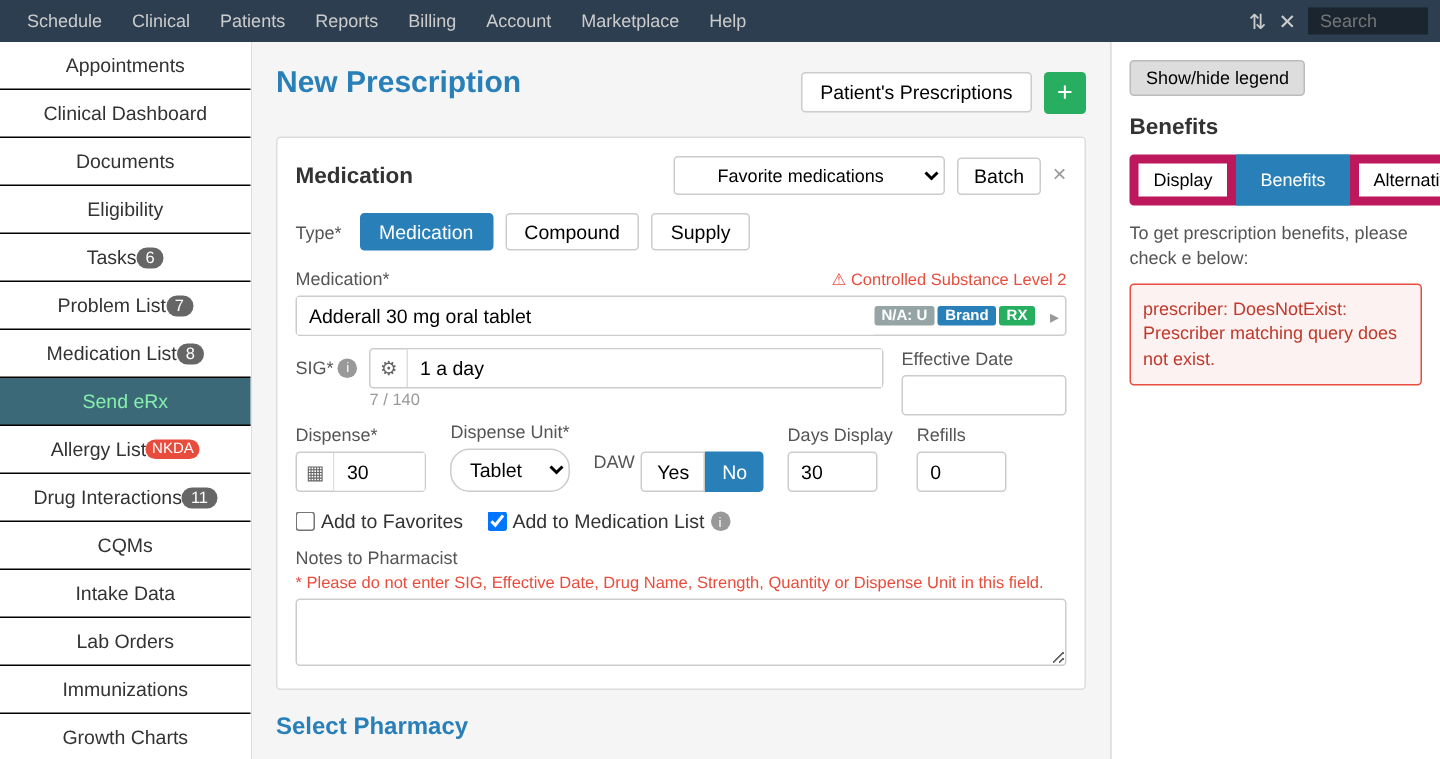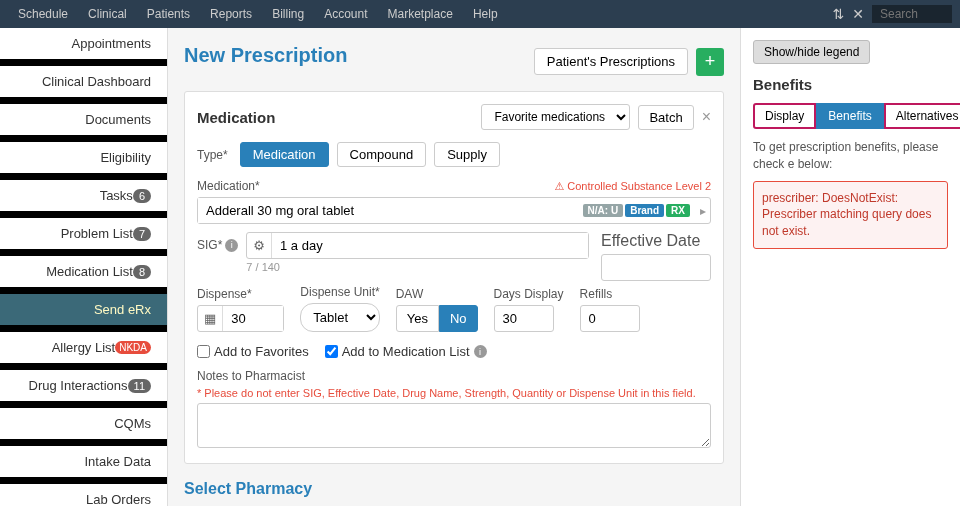--- a/index.html
+++ b/index.html
@@ -41,27 +41,27 @@
     .sidebar {
       width: 168px;
       background: #fff;
       border-right: 1px solid #ddd;
       overflow-y: auto;
       flex-shrink: 0;
     }
     .sidebar-item {
       display: flex;
       align-items: center;
-      justify-content: flex-end;
-      padding: 8px 16px;
-      font-size: 13px;
-      cursor: pointer;
-      border-bottom: 7px solid #000000;
-    }
-    .sidebar-item.active { background: #3b6978; color: #fef9c3; }
+      justify-content: center;
+      padding: 8px 4px;
+      font-size: 13px;
+      cursor: pointer;
+      border-bottom: 1px solid #000000;
+    }
+    .sidebar-item.active { background: #3b6978; color: #86efac; }
     .sidebar-badge {
       background: #666;
       color: #fff;
       border-radius: 10px;
       padding: 1px 6px;
       font-size: 11px;
     }
     .sidebar-badge.nkda {
       background: #e74c3c;
       color: #fff;
@@ -145,21 +145,21 @@
       font-weight: bold;
       color: #333;
     }
     .medication-card-controls {
       display: flex;
       align-items: center;
       gap: 8px;
     }
     .select-fav {
       border: 1px solid #ccc;
-      padding: 4px 8px;
+      padding: 4px 24px;
       font-size: 12px;
       border-radius: 3px;
       background: #fff;
     }
     .btn-batch {
       background: #fff;
       border: 1px solid #ccc;
       padding: 4px 10px;
       font-size: 13px;
       cursor: pointer;
@@ -304,21 +304,21 @@
       color: #999;
       margin-top: 2px;
     }
 
     
     .effective-date-wrap {
       flex-shrink: 0;
       width: 110px;
     }
     .effective-date-label {
-      font-size: 16px;
+      font-size: 12px;
       color: #555;
       margin-bottom: 4px;
     }
     .effective-date-input {
       width: 100%;
       border: 1px solid #ccc;
       border-radius: 3px;
       padding: 5px 8px;
       font-size: 13px;
     }
@@ -357,21 +357,21 @@
       font-size: 13px;
       outline: none;
     }
     .dispense-unit-select {
       border: 1px solid #ccc;
       border-radius: 13px;
       padding: 5px 8px;
       font-size: 13px;
       background: #fff;
     }
-    .daw-field { display: flex; flex-direction: column; gap: 4px; }
+    .daw-field { display: flex; flex-direction: row; gap: 4px; }
     .daw-label { font-size: 12px; color: #555; }
     .daw-buttons { display: flex; }
     .daw-btn {
       padding: 5px 10px;
       font-size: 13px;
       border: 1px solid #ccc;
       cursor: pointer;
       background: #fff;
     }
     .daw-btn:first-child { border-radius: 3px 0 0 3px; }
@@ -459,21 +459,21 @@
       margin-bottom: 10px;
     }
     .benefits-tabs {
       display: flex;
       gap: 0;
       margin-bottom: 10px;
     }
     .benefits-tab {
       padding: 4px 10px;
       font-size: 12px;
-      border: 2px solid #be185d;
+      border: 6px solid #be185d;
       cursor: pointer;
       background: #fff;
     }
     .benefits-tab:first-child { border-radius: 3px 0 0 3px; }
     .benefits-tab:last-child { border-radius: 0 3px 3px 0; }
     .benefits-tab.active { background: #2980b9; color: #fff; border-color: #2980b9; }
     .benefits-desc {
       font-size: 12px;
       color: #555;
       margin-bottom: 8px;

